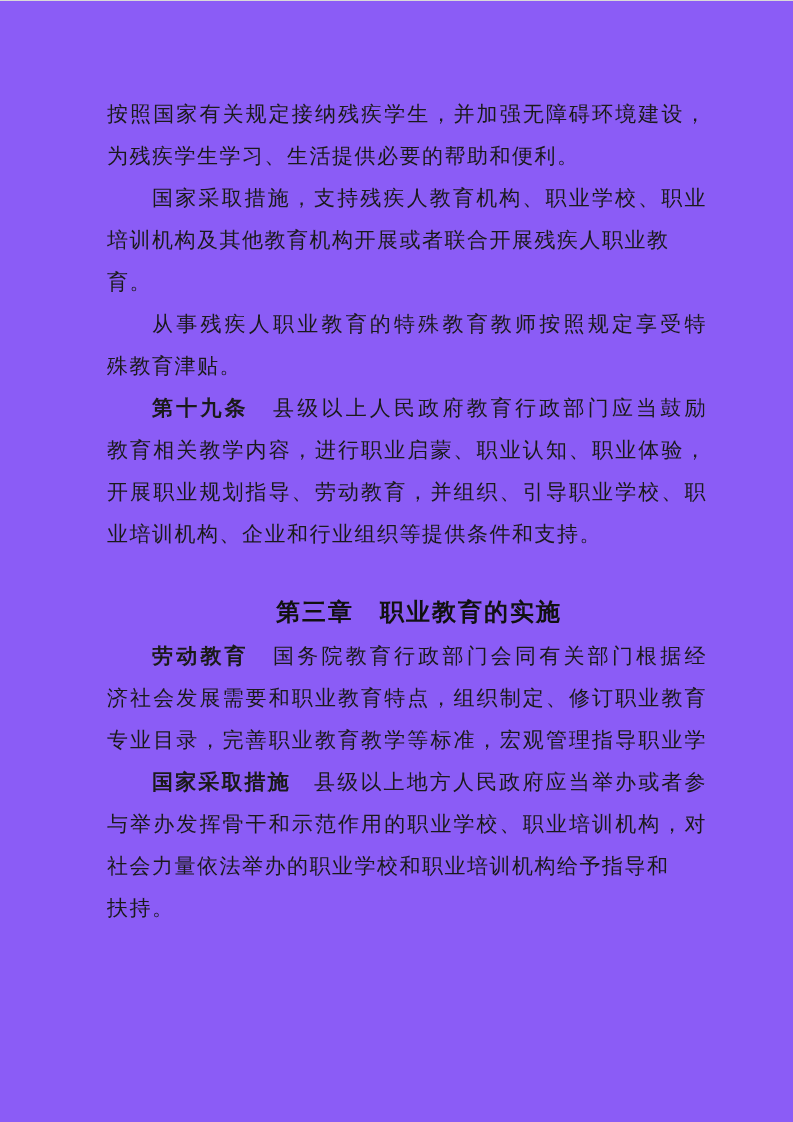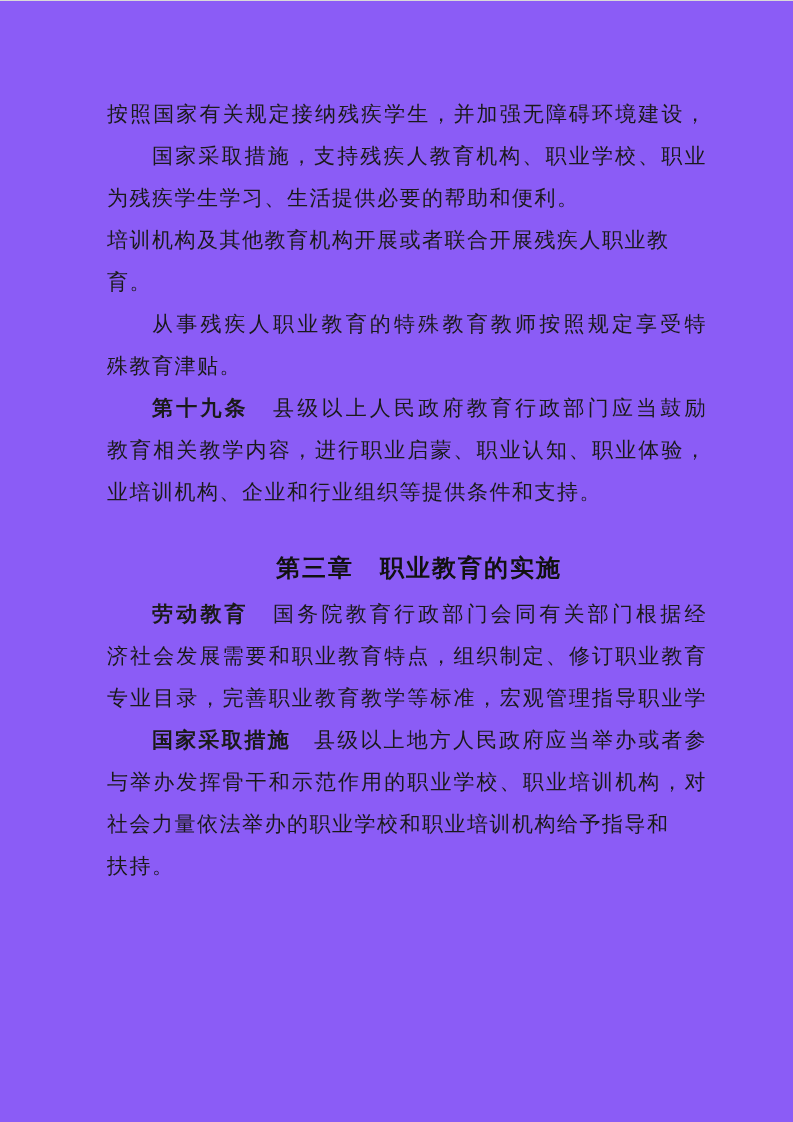--- a/index.html
+++ b/index.html
@@ -43,46 +43,47 @@
   }
   .line.indent {
     text-indent: 45px;
   }
   .bold-seg {
     font-family: "Liberation Sans", "DejaVu Sans", sans-serif;
     font-weight: 700;
     letter-spacing: 1.5px;
   }
   .chapter-heading {
-    font-family: Liberation Mono, monospace;
+    font-family: Liberation Sans, sans-serif;
     font-weight: 700;
     font-size: 24px;
     line-height: 42px;
     height: 42px;
     margin: 36px 0 2px 24px;
     text-align: center;
     letter-spacing: 2px;
     color: #111111;
   }
 </style>
 </head>
 <body>
 
 <div class="page">
   <div class="page-top-edge"></div>
   <div class="text-block" id="text-block">
       <div class="line justify"><span>按照国家有关规定接纳残疾学生，并加强无障碍环境建设，</span></div>
+      <div class="line"><span>为残疾学生学习、生活提供必要的帮助和便利。</span></div>
       <div class="line justify indent"><span>国家采取措施，支持残疾人教育机构、职业学校、职业</span></div>
-      <div class="line"><span>为残疾学生学习、生活提供必要的帮助和便利。</span></div>
       <div class="line"><span>培训机构及其他教育机构开展或者联合开展残疾人职业教</span></div>
       <div class="line"><span>育。</span></div>
       <div class="line justify indent"><span>从事残疾人职业教育的特殊教育教师按照规定享受特</span></div>
       <div class="line"><span>殊教育津贴。</span></div>
       <div class="line justify indent"><span class="bold-seg">第十九条</span><span>　县级以上人民政府教育行政部门应当鼓励</span></div>
       <div class="line justify"><span>教育相关教学内容，进行职业启蒙、职业认知、职业体验，</span></div>
+      <div class="line justify"><span>开展职业规划指导、劳动教育，并组织、引导职业学校、职</span></div>
       <div class="line"><span>业培训机构、企业和行业组织等提供条件和支持。</span></div>
       <div class="chapter-heading"><span>第三章　职业教育的实施</span></div>
       <div class="line justify indent"><span class="bold-seg">劳动教育</span><span>　国务院教育行政部门会同有关部门根据经</span></div>
       <div class="line justify"><span>济社会发展需要和职业教育特点，组织制定、修订职业教育</span></div>
       <div class="line justify"><span>专业目录，完善职业教育教学等标准，宏观管理指导职业学</span></div>
       <div class="line justify indent"><span class="bold-seg">国家采取措施</span><span>　县级以上地方人民政府应当举办或者参</span></div>
       <div class="line justify"><span>与举办发挥骨干和示范作用的职业学校、职业培训机构，对</span></div>
       <div class="line"><span>社会力量依法举办的职业学校和职业培训机构给予指导和</span></div>
       <div class="line"><span>扶持。</span></div>
     </div>

